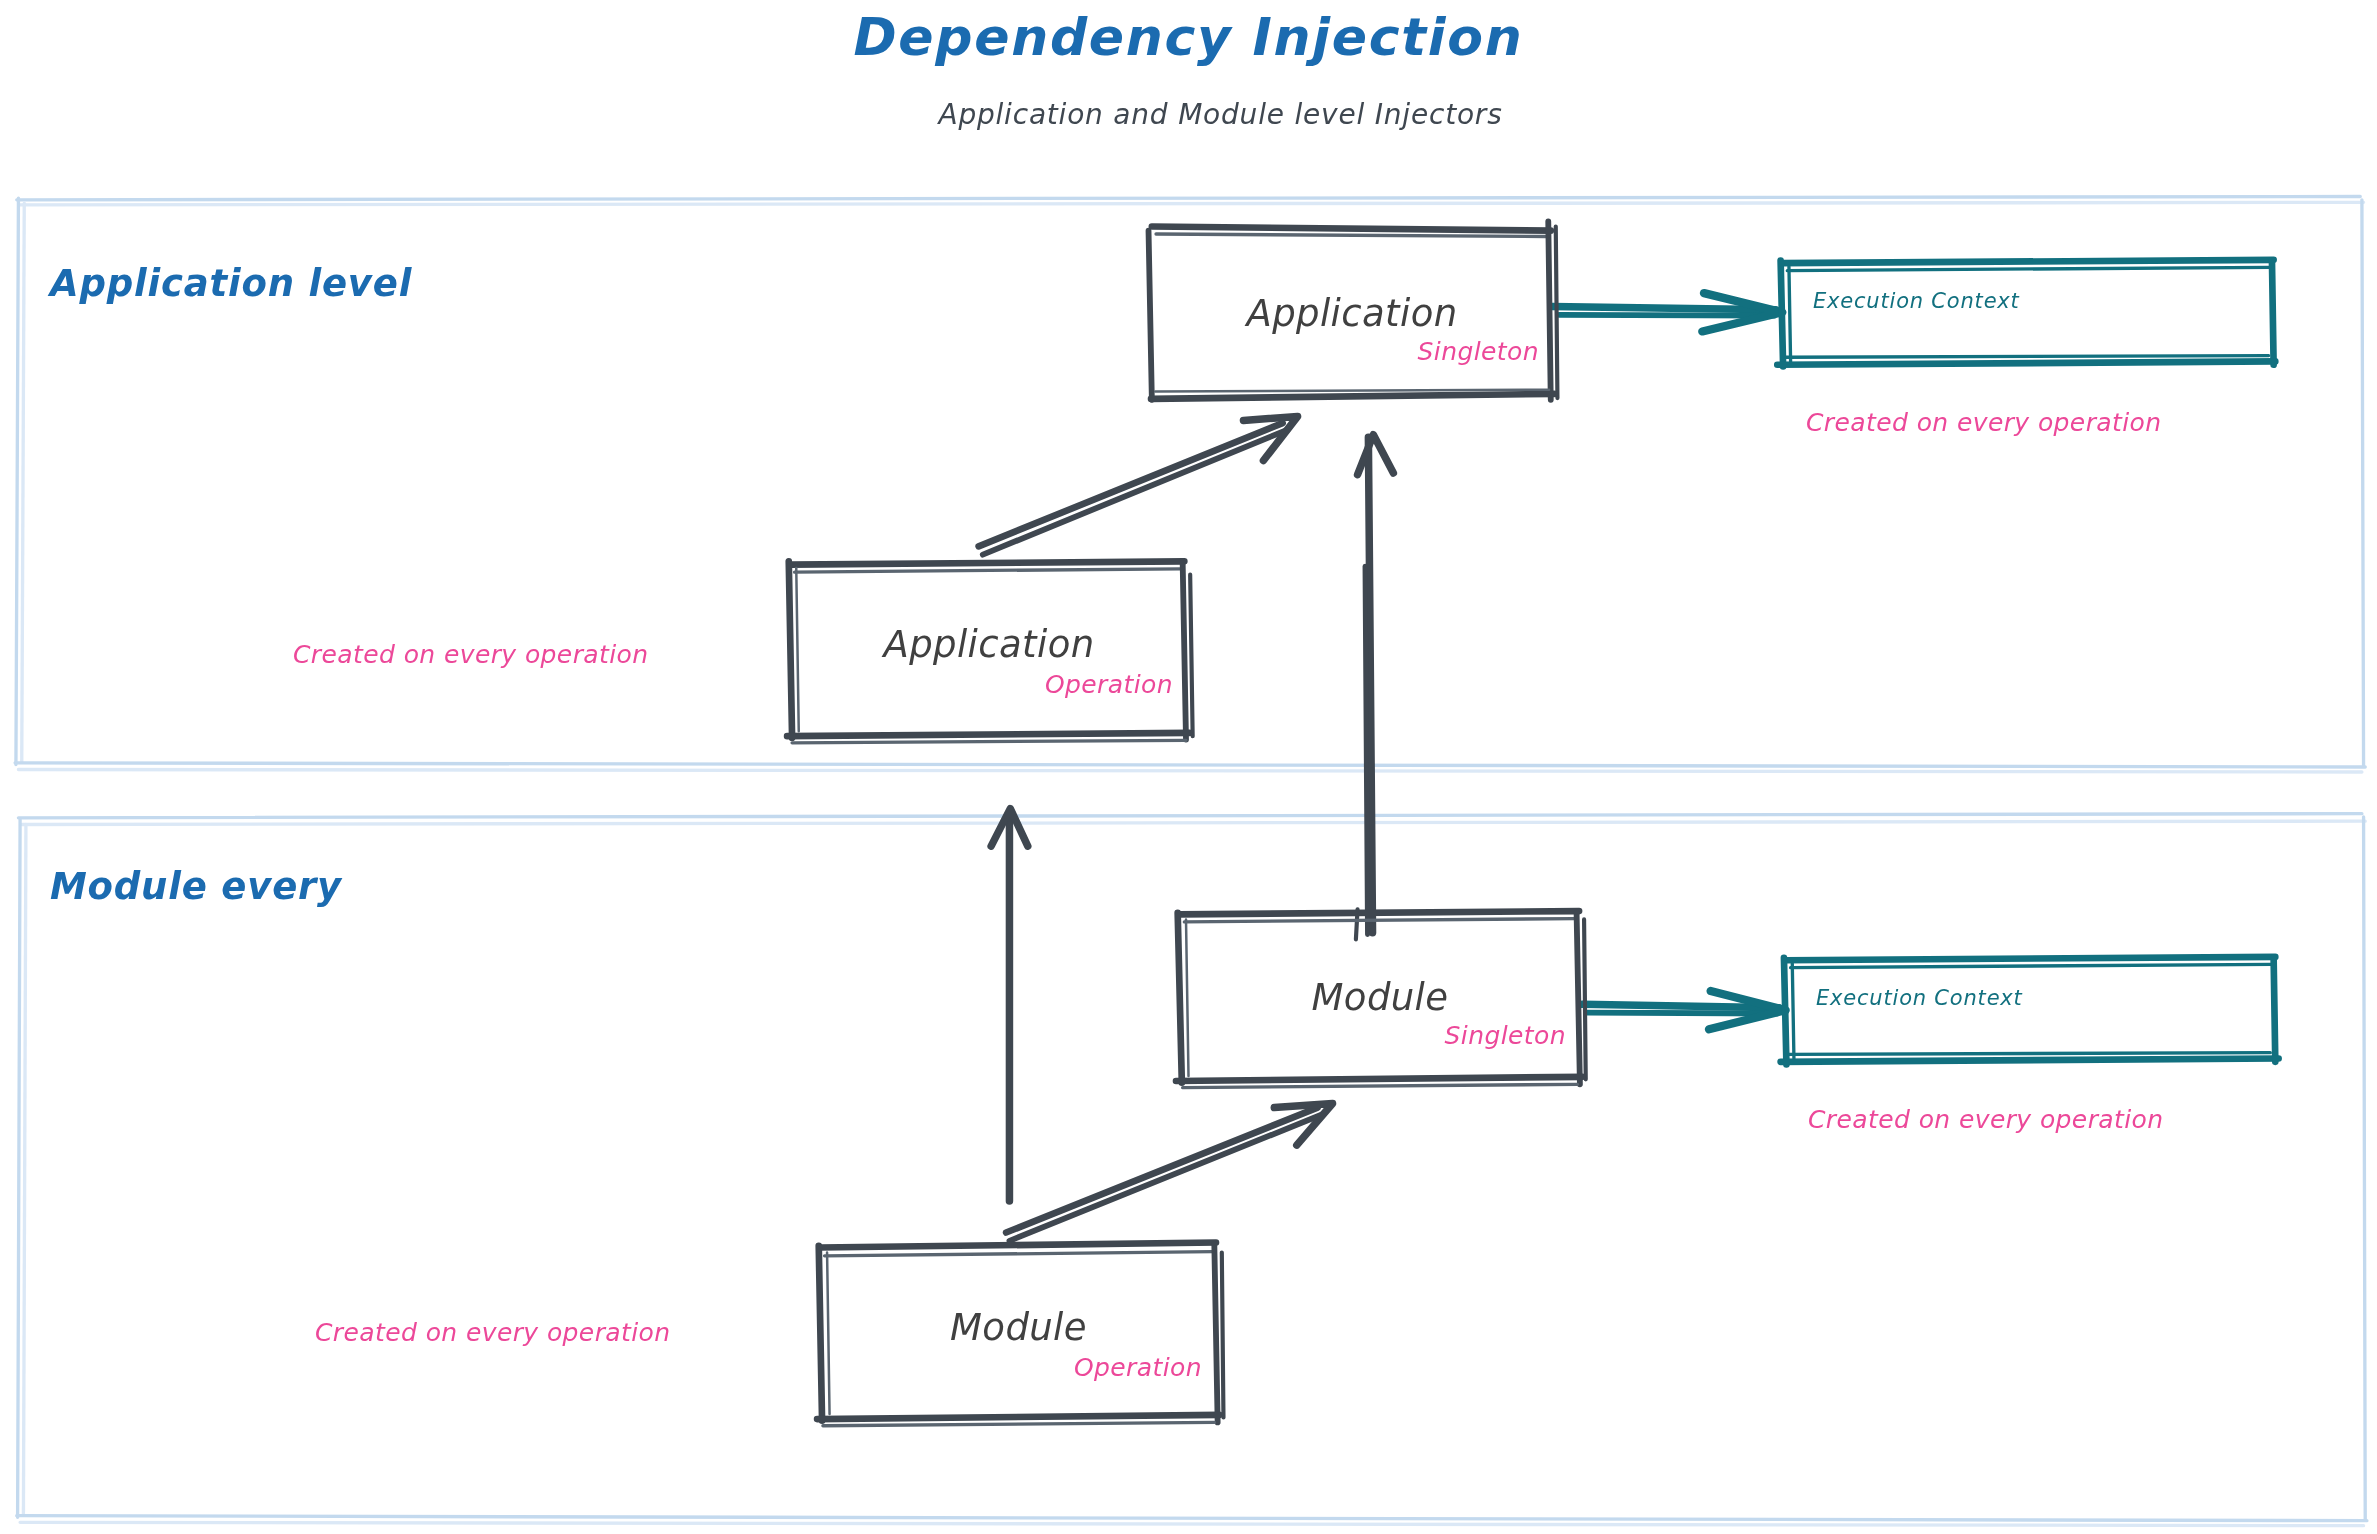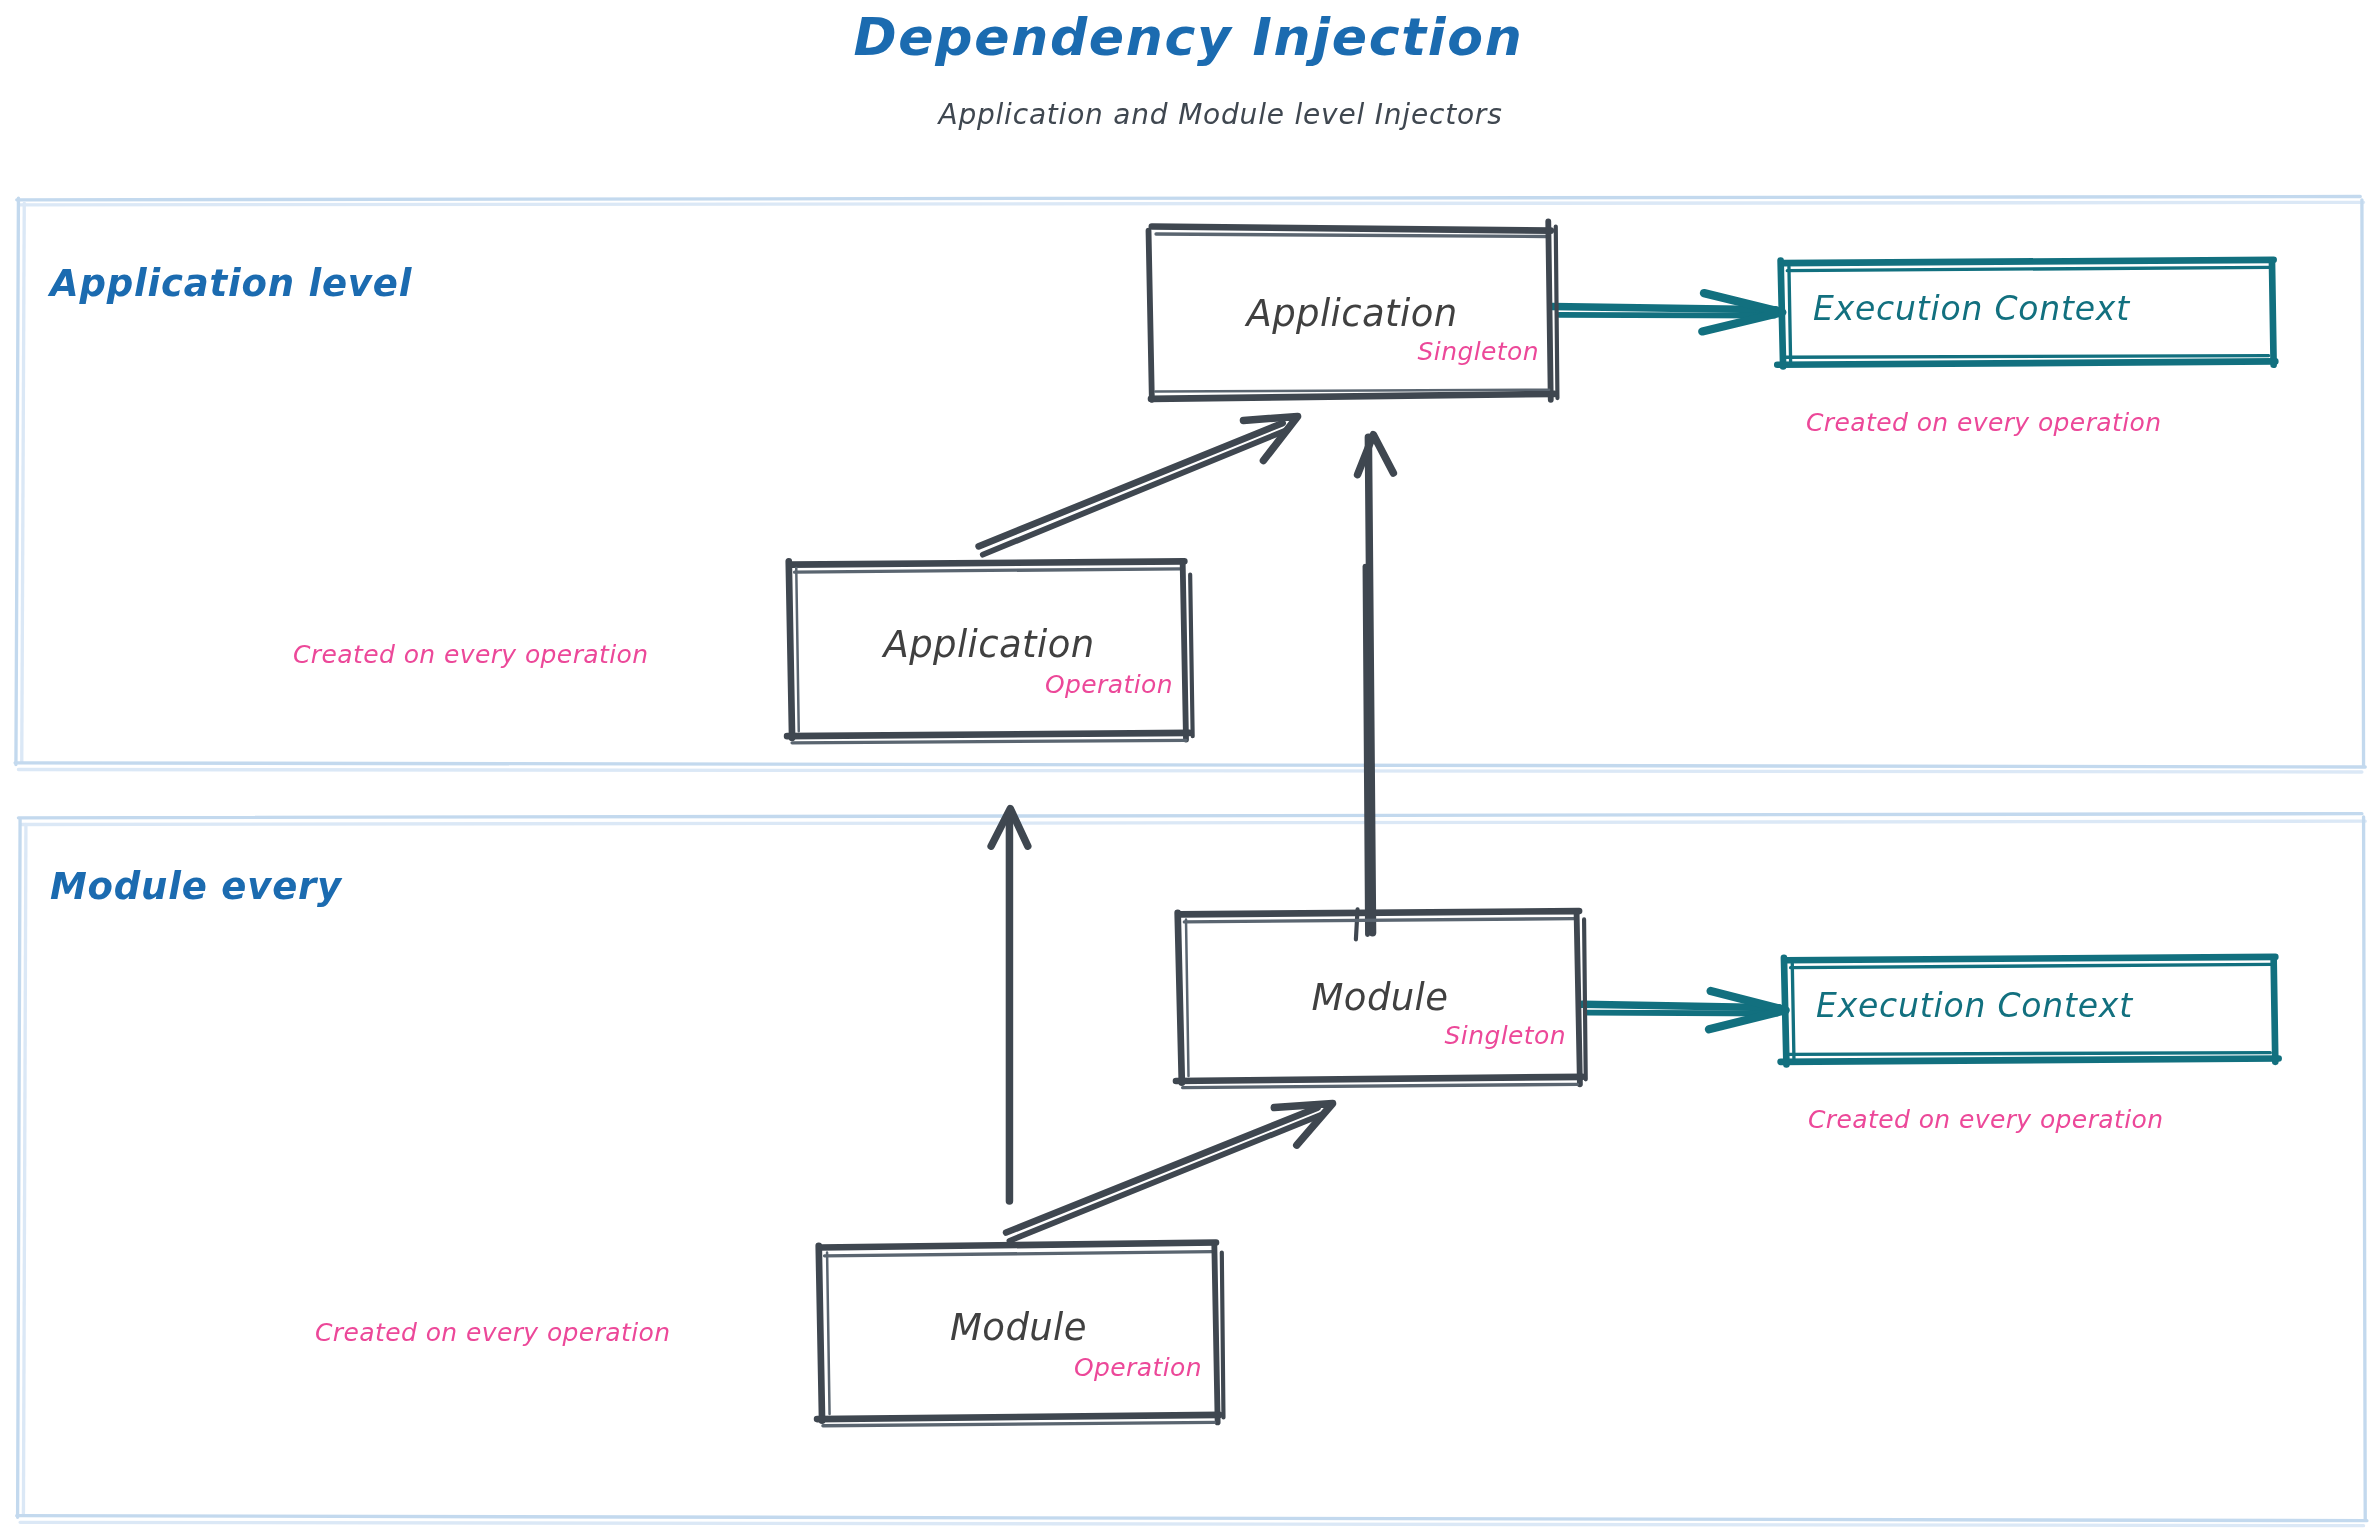--- a/index.html
+++ b/index.html
@@ -58,21 +58,21 @@
     font-size: 37px;
     color: #404040;
     font-style: italic;
   }
   .box-sub {
     font-size: 25px;
     color: #ec4899;
     font-style: italic;
   }
   .ec-title {
-    font-size: 33px;
+    font-size: 21px;
     color: #12707f;
     font-style: italic;
     letter-spacing: 0.8px;
   }
   .caption {
     font-size: 25px;
     color: #ec4899;
     font-style: italic;
     letter-spacing: 0.4px;
   }

